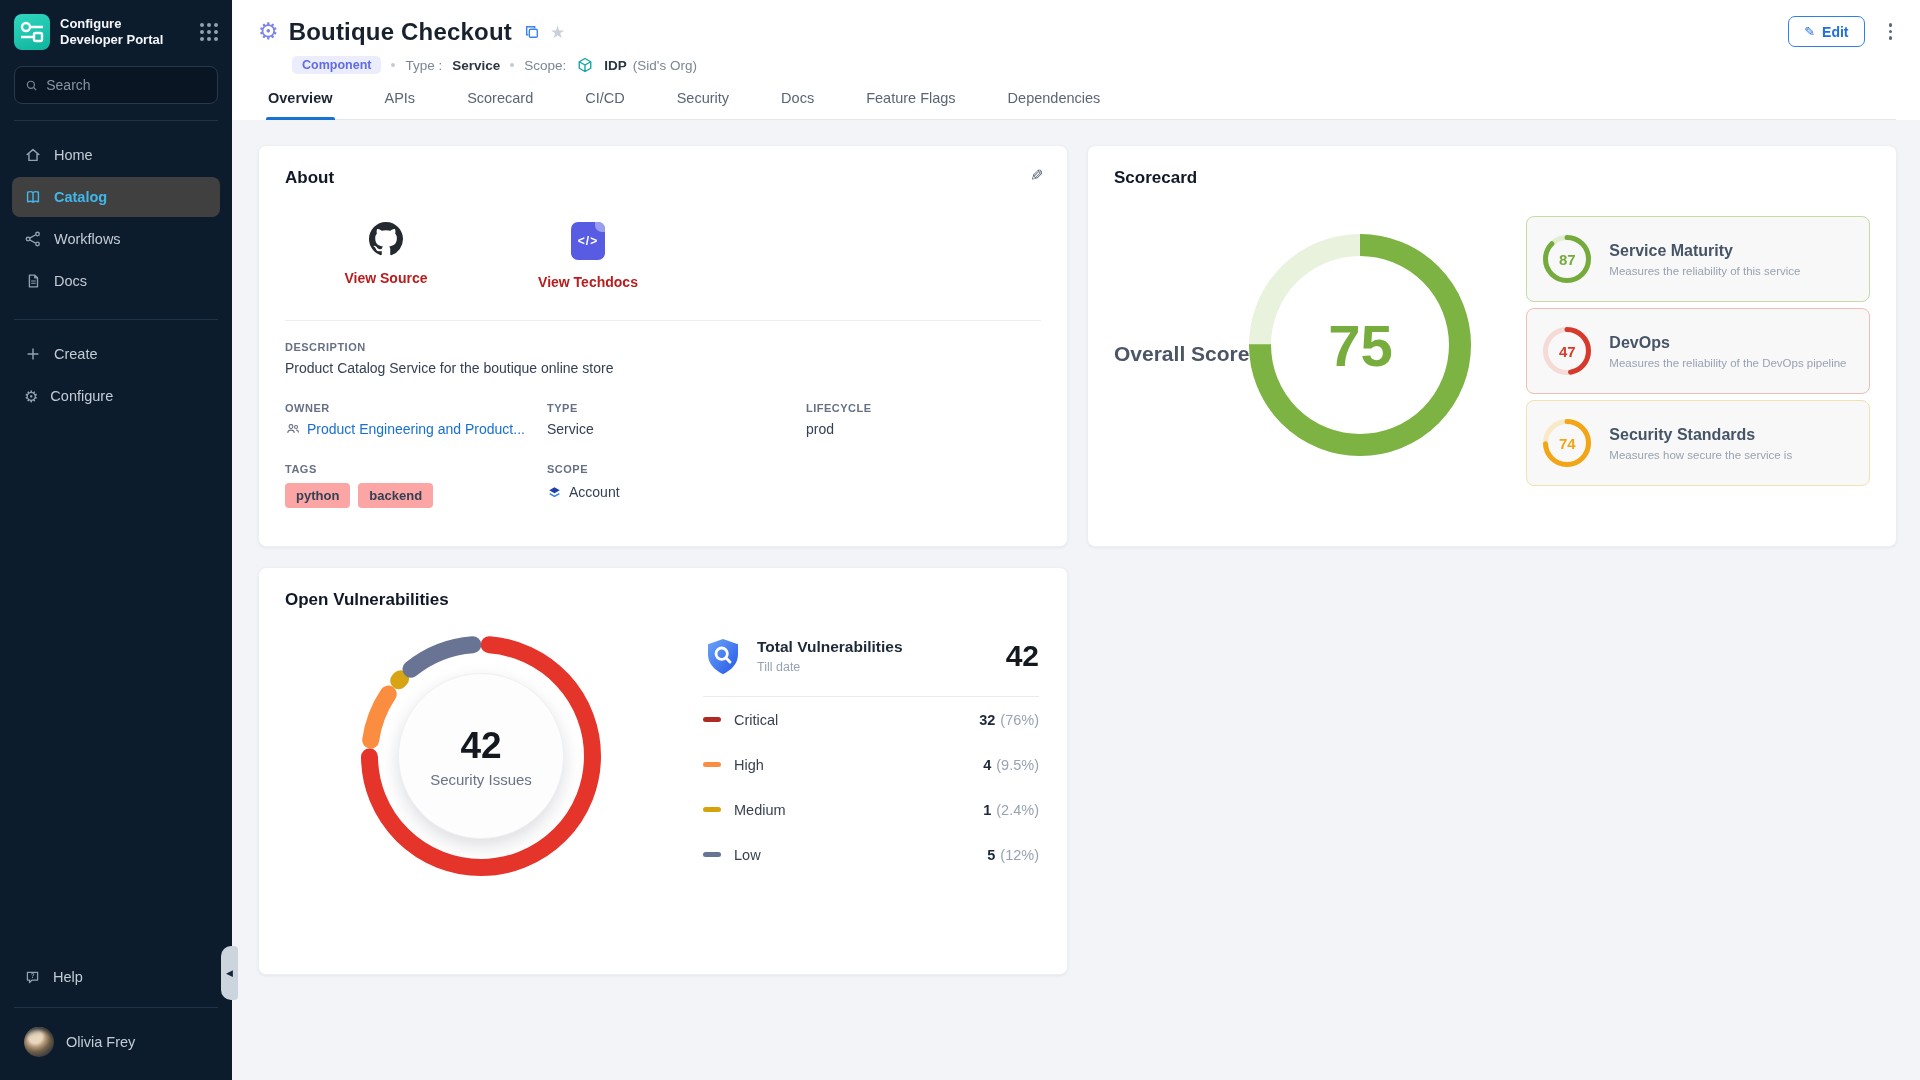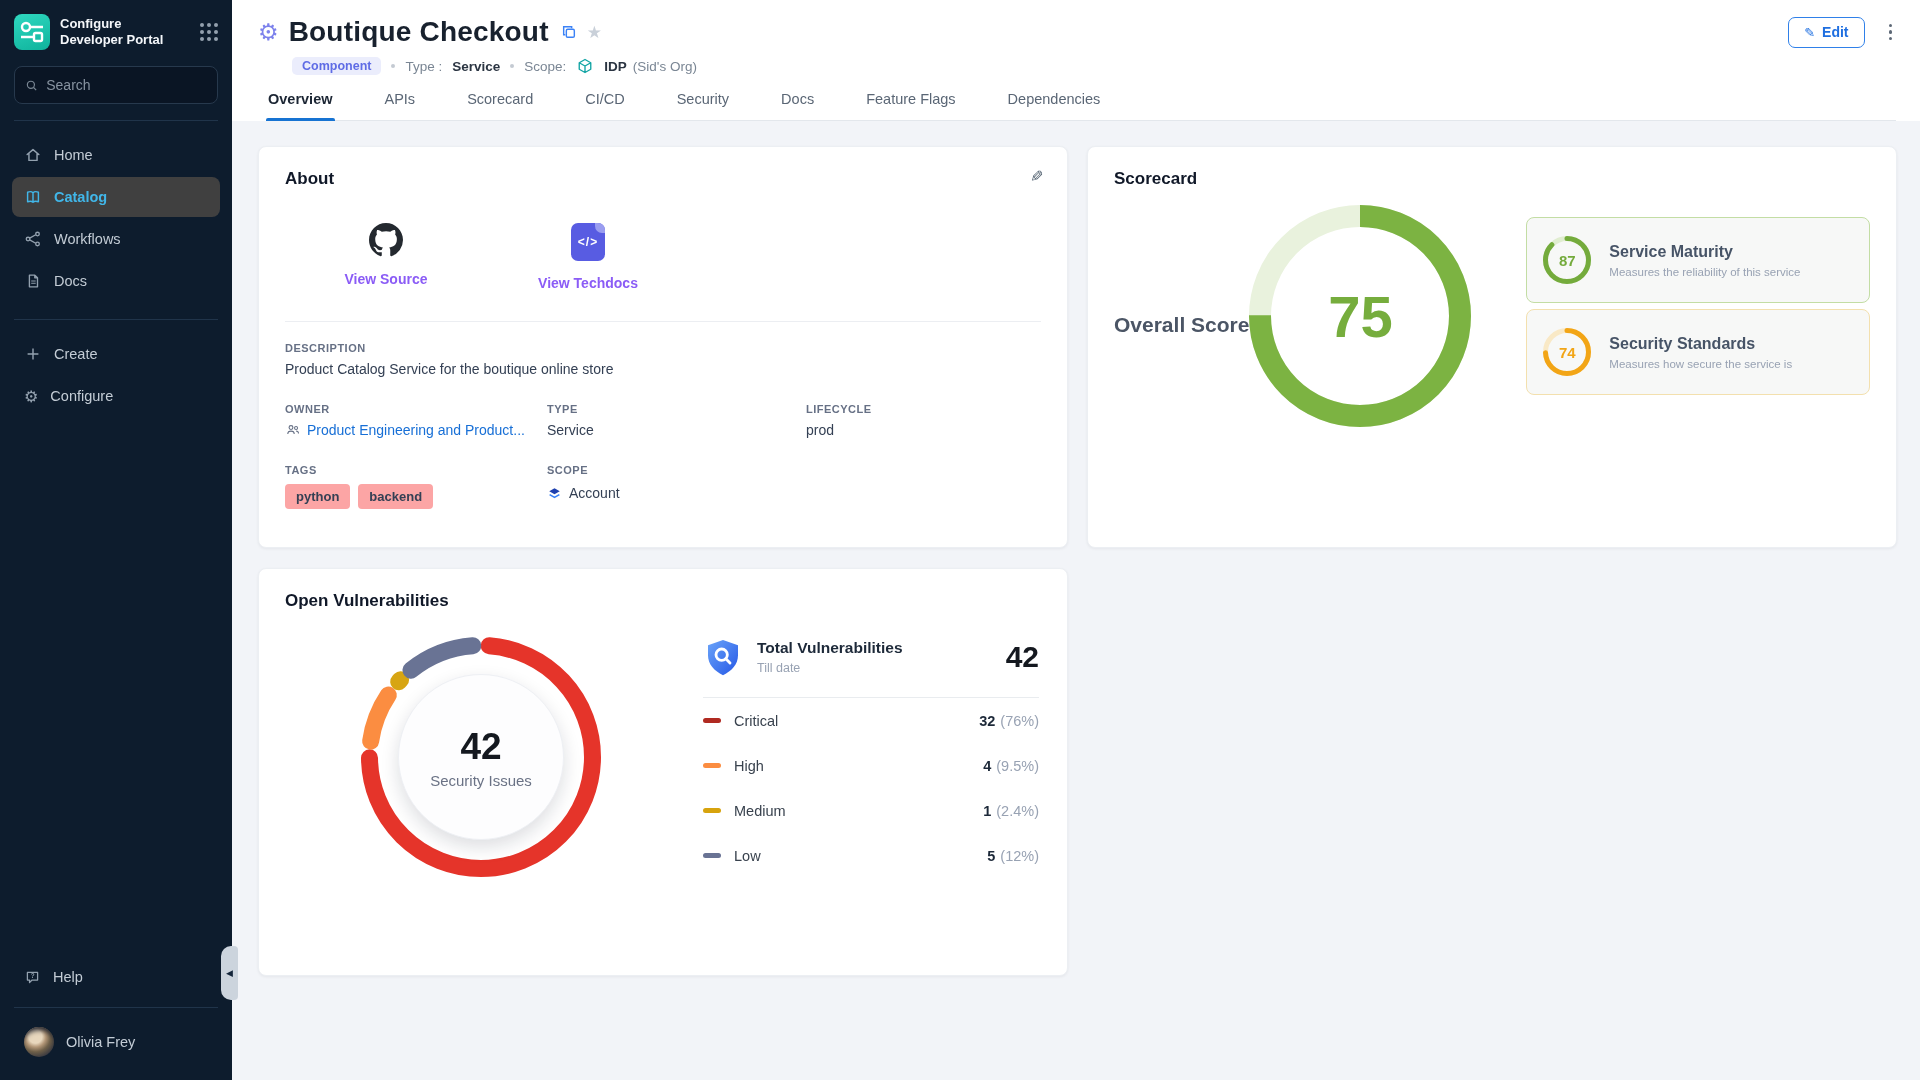--- a/index.html
+++ b/index.html
@@ -26,21 +26,21 @@
   .side-bottom { margin-top:auto; padding:0 12px 14px 12px; }
   .user-row { display:flex; align-items:center; gap:12px; height:48px; padding:0 12px; color:#c3ccd5; font-size:14.5px; cursor:pointer; }
   .avatar { width:30px; height:30px; border-radius:50%; background:radial-gradient(circle at 38% 32%, #e8d7bd 0 24%, #b29677 38%, #6f6049 55%, #33353f 80%); box-shadow:inset 0 6px 5px -3px #2a2c35; flex:none; }
   .collapse-tab { position:absolute; left:221px; top:946px; width:17px; height:54px; background:#ccd4dd; border-radius:10px 4px 4px 10px; display:flex; align-items:center; justify-content:center; font-size:9px; color:#13253a; cursor:pointer; }
 
   
   .main { flex:1; display:flex; flex-direction:column; height:100%; }
   .pagehead { background:#fff; padding:16px 24px 0 26px; }
   .title-row { display:flex; align-items:center; gap:10px; }
   .gear-big { font-family:"DejaVu Sans", sans-serif; font-size:23px; color:#7d82ec; line-height:1; }
-  .page-title { font-size:28px; font-weight:700; color:#18212e; letter-spacing:.2px; }
+  .page-title { font-size:24px; font-weight:700; color:#18212e; letter-spacing:.2px; }
   .copy-icon { cursor:pointer; margin-left:2px; display:flex; }
   .star-icon { font-family:"DejaVu Sans", sans-serif; color:#c9d0d9; font-size:17px; cursor:pointer; }
   .head-right { margin-left:auto; display:flex; align-items:center; gap:20px; }
   .edit-btn { display:flex; align-items:center; gap:7px; height:31px; padding:0 15px; border:1.5px solid #2f80e9; border-radius:7px; background:#fff; color:#1f6fe0; font-size:14px; font-weight:700; cursor:pointer; font-family:inherit; }
   .edit-btn .uicon { font-size:13px; }
   .kebab { display:flex; flex-direction:column; gap:3px; cursor:pointer; padding:4px; }
   .kebab i { width:3.5px; height:3.5px; border-radius:50%; background:#5d6876; }
   .crumb-row { display:flex; align-items:center; gap:10px; margin:9px 0 0 34px; font-size:13.5px; color:#76markdown8290; }
   .crumb-row { color:#7a8694; }
   .badge { background:#ebedfc; color:#5f6ce5; font-size:12.5px; font-weight:700; padding:2px 10px; border-radius:5px; }
@@ -52,21 +52,21 @@
   .tab.active::after { content:""; position:absolute; left:0; right:0; bottom:-1px; height:3px; background:#1773d2; border-radius:2px 2px 0 0; }
 
   .content { flex:1; padding:25px 23px 0 26px; display:grid; grid-template-columns:810px 810px; grid-template-rows:402px 408px; gap:20px 19px; }
   .card { background:#fff; border:1px solid #eceff3; border-radius:8px; box-shadow:0 1px 3px rgba(16,24,40,.06); padding:22px 26px; position:relative; }
   .card-title { font-size:17px; font-weight:700; color:#101828; }
 
   
   .about-edit { position:absolute; top:20px; right:24px; font-size:16px; color:#51606f; cursor:pointer; transform:scaleX(-1); }
   .about-links { display:flex; gap:92px; margin:34px 0 0 46px; }
   .about-link-item { display:flex; flex-direction:column; align-items:center; width:110px; }
-  .about-link-item a { margin-top:14px; color:#8b5cf6; font-size:14px; font-weight:700; text-decoration:none; cursor:pointer; }
+  .about-link-item a { margin-top:14px; color:#b91c1c; font-size:14px; font-weight:700; text-decoration:none; cursor:pointer; }
   .techdocs-badge { width:34px; height:38px; background:#585ce2; border-radius:7px; position:relative; display:flex; align-items:center; justify-content:center; color:#fff; font-size:12px; font-weight:700; letter-spacing:1px; }
   .techdocs-badge::before { content:""; position:absolute; top:0; right:0; width:10px; height:10px; background:#9a9df0; border-radius:0 7px 0 7px; }
   .about-div { border-top:1px solid #eceef2; margin-top:30px; }
   .flabel { font-size:11px; font-weight:700; letter-spacing:.5px; color:#667085; }
   .fvalue { margin-top:7px; font-size:14px; color:#344054; }
   .about-desc { margin-top:20px; }
   .about-grid { display:grid; grid-template-columns:262px 259px 1fr; margin-top:26px; }
   .owner-link { display:flex; align-items:center; gap:6px; margin-top:7px; color:#176fd6; font-size:14px; cursor:pointer; }
   .chips { display:flex; gap:8px; margin-top:8px; }
   .chip { background:#fca5a5; border-radius:4px; padding:5px 11px; font-size:13px; font-weight:600; color:#344054; }
@@ -360,20 +360,33 @@
                   <circle cx="24" cy="24" r="21.5" fill="none" stroke="#74ab3c" stroke-width="5" stroke-dasharray="117.52698117079416 17.561502933566942" stroke-linecap="round" transform="rotate(-90 24 24)"></circle>
                 </svg>
               <span class="mini-num" style="color: rgb(116, 171, 60);">87</span>
             </div>
             <div>
               <div class="score-name">Service Maturity</div>
               <div class="score-desc">Measures the reliability of this service</div>
             </div>
           </div>
 
+          <div class="score-card" style="border-color: rgb(240, 188, 182);">
+            <div class="mini-wrap">
+              <svg class="donut" viewBox="0 0 48 48" width="48" height="48">
+                  <circle cx="24" cy="24" r="21.5" fill="none" stroke="#f5dad6" stroke-width="5" stroke-linecap="butt" transform="rotate(-90 24 24)"></circle>
+                  <circle cx="24" cy="24" r="21.5" fill="none" stroke="#d63a2c" stroke-width="5" stroke-dasharray="63.491587529049724 71.59689657531138" stroke-linecap="round" transform="rotate(-90 24 24)"></circle>
+                </svg>
+              <span class="mini-num" style="color: rgb(214, 58, 44);">47</span>
+            </div>
+            <div>
+              <div class="score-name">DevOps</div>
+              <div class="score-desc">Measures the reliability of the DevOps pipeline</div>
+            </div>
+          </div>
 
           <div class="score-card" style="border-color: rgb(243, 224, 174);">
             <div class="mini-wrap">
               <svg class="donut" viewBox="0 0 48 48" width="48" height="48">
                   <circle cx="24" cy="24" r="21.5" fill="none" stroke="#f9e9c6" stroke-width="5" stroke-linecap="butt" transform="rotate(-90 24 24)"></circle>
                   <circle cx="24" cy="24" r="21.5" fill="none" stroke="#f2a516" stroke-width="5" stroke-dasharray="99.96547823722722 35.123005867133884" stroke-linecap="round" transform="rotate(-90 24 24)"></circle>
                 </svg>
               <span class="mini-num" style="color: rgb(242, 165, 22);">74</span>
             </div>
             <div>

